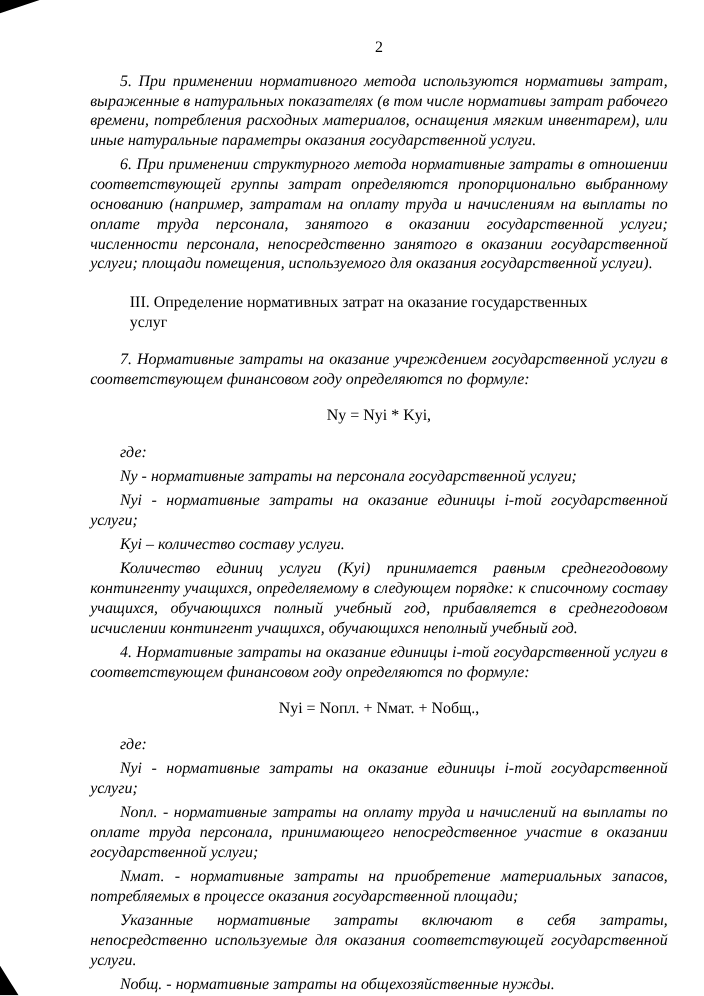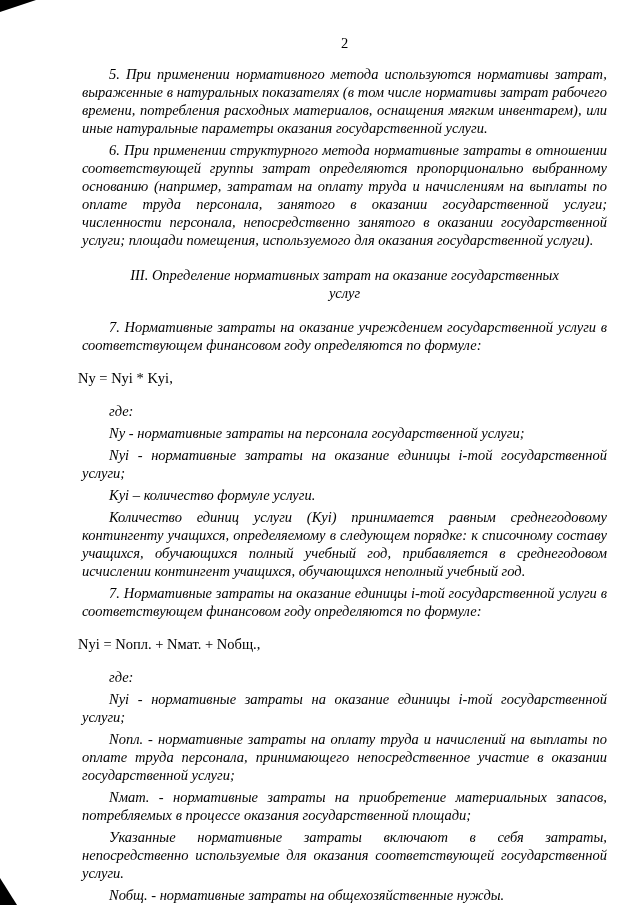--- a/index.html
+++ b/index.html
@@ -47,27 +47,25 @@
     margin-bottom: 13px;
   }
   .para {
     margin: 4px;
     text-align: justify;
     text-indent: 27px;
     font-style: italic;
   }
   .heading {
     margin: 17px 40px 16px 40px;
-    text-align: center;
     text-indent: 0;
-    font-style: italic;
   }
   .formula {
     margin: 15px 0 15px 0;
-    text-align: left;
+    text-align: center;
     text-indent: 0;
   }
 </style>
 </head>
 <body>
 
 <div class="page">
   <div class="corner-tl"></div>
   <div class="corner-bl"></div>
 
@@ -79,24 +77,24 @@
 
     <p class="heading">III. Определение нормативных затрат на оказание государственных услуг</p>
 
     <p class="para">7. Нормативные затраты на оказание учреждением государственной услуги в соответствующем финансовом году определяются по формуле:</p>
 
     <p class="formula">Ny = Nyi * Kyi,</p>
 
     <p class="para">где:</p>
     <p class="para">Ny  - нормативные затраты на персонала государственной услуги;</p>
     <p class="para">Nyi - нормативные затраты на оказание единицы i-той государственной услуги;</p>
-    <p class="para">Kyi – количество формуле услуги.</p>
+    <p class="para">Kyi – количество составу услуги.</p>
     <p class="para">Количество единиц услуги (Kyi) принимается равным среднегодовому контингенту учащихся, определяемому в следующем порядке: к списочному составу учащихся, обучающихся полный учебный год, прибавляется в среднегодовом исчислении контингент учащихся, обучающихся неполный учебный год.</p>
 
-    <p class="para">7. Нормативные затраты на оказание единицы i-той государственной услуги в соответствующем финансовом году определяются по формуле:</p>
+    <p class="para">4. Нормативные затраты на оказание единицы i-той государственной услуги в соответствующем финансовом году определяются по формуле:</p>
 
     <p class="formula">Nyi = Nопл. + Nмат. + Nобщ.,</p>
 
     <p class="para">где:</p>
     <p class="para">Nyi - нормативные затраты на оказание единицы i-той государственной услуги;</p>
     <p class="para">Nопл. - нормативные затраты на оплату труда и начислений на выплаты по оплате труда персонала, принимающего непосредственное участие в оказании государственной услуги;</p>
     <p class="para">Nмат. - нормативные затраты на приобретение материальных запасов, потребляемых в процессе оказания государственной площади;</p>
     <p class="para">Указанные нормативные затраты включают в себя затраты, непосредственно используемые для оказания соответствующей государственной услуги.</p>
     <p class="para">Nобщ. - нормативные затраты на общехозяйственные нужды.</p>
   </div>

